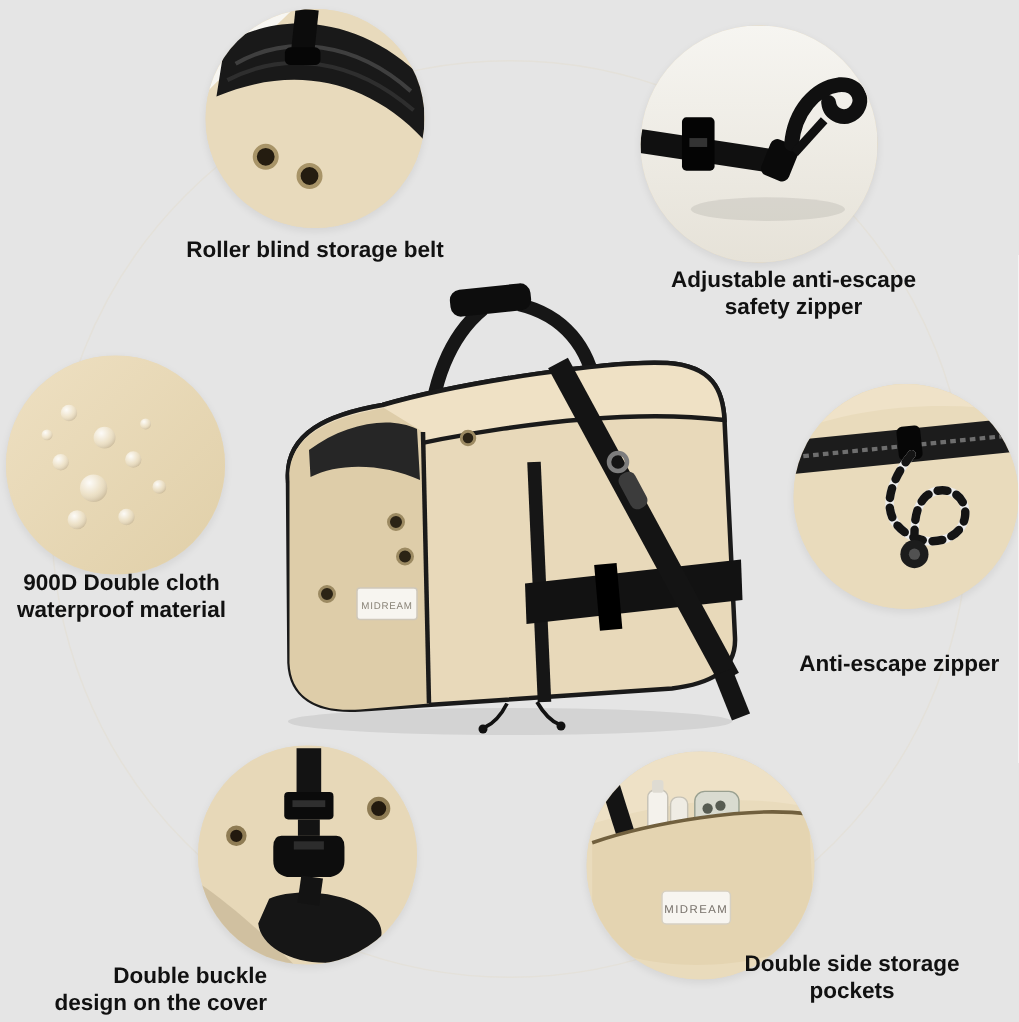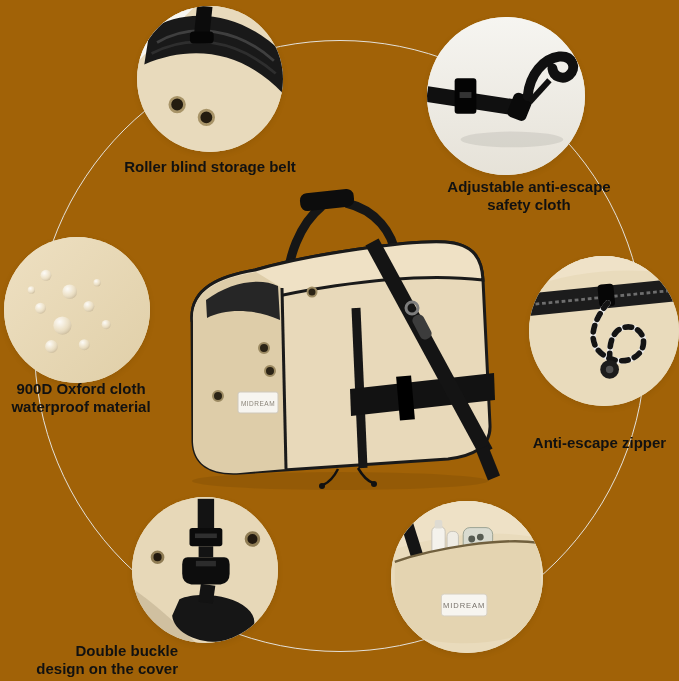--- a/index.html
+++ b/index.html
@@ -1,21 +1,21 @@
 <!DOCTYPE html>
 <html><head>
 <meta charset="utf-8">
 <style>
   * { margin: 0; padding: 0; box-sizing: border-box; }
   html, body { background: #ffffff; }
   .stage {
     position: relative;
     width: 679px;
     height: 681px;
-    background: #a16207;
+    background: #e5e5e5;
     overflow: hidden;
     font-family: "Liberation Sans", sans-serif;
   }
   .ring {
     position: absolute;
     left: 34px; top: 40px;
     width: 612px; height: 612px;
     border: 1.5px solid #e4e1da;
     border-radius: 50%;
     z-index: 0;
@@ -90,21 +90,21 @@
       <rect x="28" y="62" width="22" height="36" rx="3" fill="#040404"></rect>
       <rect x="33" y="76" width="12" height="6" fill="#333333"></rect>
       <g>
         <rect x="84" y="78" width="20" height="26" rx="5" fill="#0a0a0a" transform="rotate(22 94 91)"></rect>
         <path d="M102,80 C104,58 118,42 134,40 C148,39 152,52 144,59 C138,64 128,61 127,52" stroke="#101010" stroke-width="10" fill="none" stroke-linecap="round"></path>
         <path d="M104,86 L124,64" stroke="#101010" stroke-width="6"></path>
       </g>
     </svg>
   </div>
   <div class="feature-label lbl-buckle">Adjustable anti-escape
-safety cloth</div>
+safety zipper</div>
 
   <div class="callout c-oxford">
     <svg viewBox="0 0 160 160">
       <defs>
         <linearGradient id="oxg" x1="0" y1="0" x2="1" y2="1">
           <stop offset="0" stop-color="#eee0c2"></stop>
           <stop offset="1" stop-color="#e0cfa8"></stop>
         </linearGradient>
         <radialGradient id="drop" cx="0.35" cy="0.3" r="0.9">
           <stop offset="0" stop-color="rgba(255,255,255,0.9)"></stop>
@@ -120,21 +120,21 @@
         <circle cx="64" cy="97" r="10" fill="url(#drop)"></circle>
         <circle cx="93" cy="76" r="6" fill="url(#drop)"></circle>
         <circle cx="52" cy="120" r="7" fill="url(#drop)"></circle>
         <circle cx="88" cy="118" r="6" fill="url(#drop)"></circle>
         <circle cx="112" cy="96" r="5" fill="url(#drop)"></circle>
         <circle cx="30" cy="58" r="4" fill="url(#drop)"></circle>
         <circle cx="102" cy="50" r="4" fill="url(#drop)"></circle>
       </g>
     </svg>
   </div>
-  <div class="feature-label lbl-oxford">900D Oxford cloth
+  <div class="feature-label lbl-oxford">900D Double cloth
 waterproof material</div>
 
   <div class="callout c-zipper">
     <svg viewBox="0 0 160 160">
       <rect width="160" height="160" fill="#e9dbbc"></rect>
       <path d="M0,0 H160 V20 C100,10 40,18 0,34 Z" fill="#efe2c8"></path>
       <path d="M0,40 L160,24 L160,48 L0,64 Z" fill="#1c1c1c"></path>
       <path d="M0,52 L160,36" stroke="#6e6e6e" stroke-width="3" stroke-dasharray="4 3" fill="none"></path>
       <rect x="74" y="30" width="17" height="24" rx="4" fill="#060606" transform="rotate(-6 82 42)"></rect>
       <g fill="none" stroke-linecap="round">
@@ -185,20 +185,22 @@
         <circle cx="90" cy="47" r="2" fill="#6a7063"></circle>
       </g>
       <path d="M4,64 C45,50 115,38 156,44 L160,130 C120,156 36,156 4,132 Z" fill="#e4d4b1"></path>
       <path d="M4,64 C45,50 115,38 156,44" fill="none" stroke="#71603e" stroke-width="2.5"></path>
       <g>
         <rect x="53" y="98" width="48" height="23" rx="3" fill="#f7f5f0" stroke="#d6d0c2"></rect>
         <text x="77" y="113" font-size="8" fill="#77716a" text-anchor="middle" letter-spacing="1">MIDREAM</text>
       </g>
     </svg>
   </div>
+  <div class="feature-label lbl-pockets">Double side storage
+pockets</div>
 
   <div class="bag-wrap">
     <svg viewBox="0 0 350 320">
       <ellipse cx="180" cy="301" rx="148" ry="9" fill="rgba(0,0,0,0.08)"></ellipse>
 
       <path d="M162,26 C140,44 127,76 126,114" stroke="#161616" stroke-width="9" fill="none"></path>
       <path d="M186,23 C216,30 233,52 237,80" stroke="#161616" stroke-width="9" fill="none"></path>
       <rect x="140" y="11" width="54" height="18" rx="7" fill="#0d0d0d" transform="rotate(-6 167 20)"></rect>
 
       <path d="M32,140 C30,108 60,96 95,90 C150,74 250,60 285,62 C315,64 322,80 323,100 L330,245 C331,268 312,276 288,279 L80,293 C50,295 34,284 33,262 Z" fill="#e8d9ba" stroke="#1a1a1a" stroke-width="3"></path>

